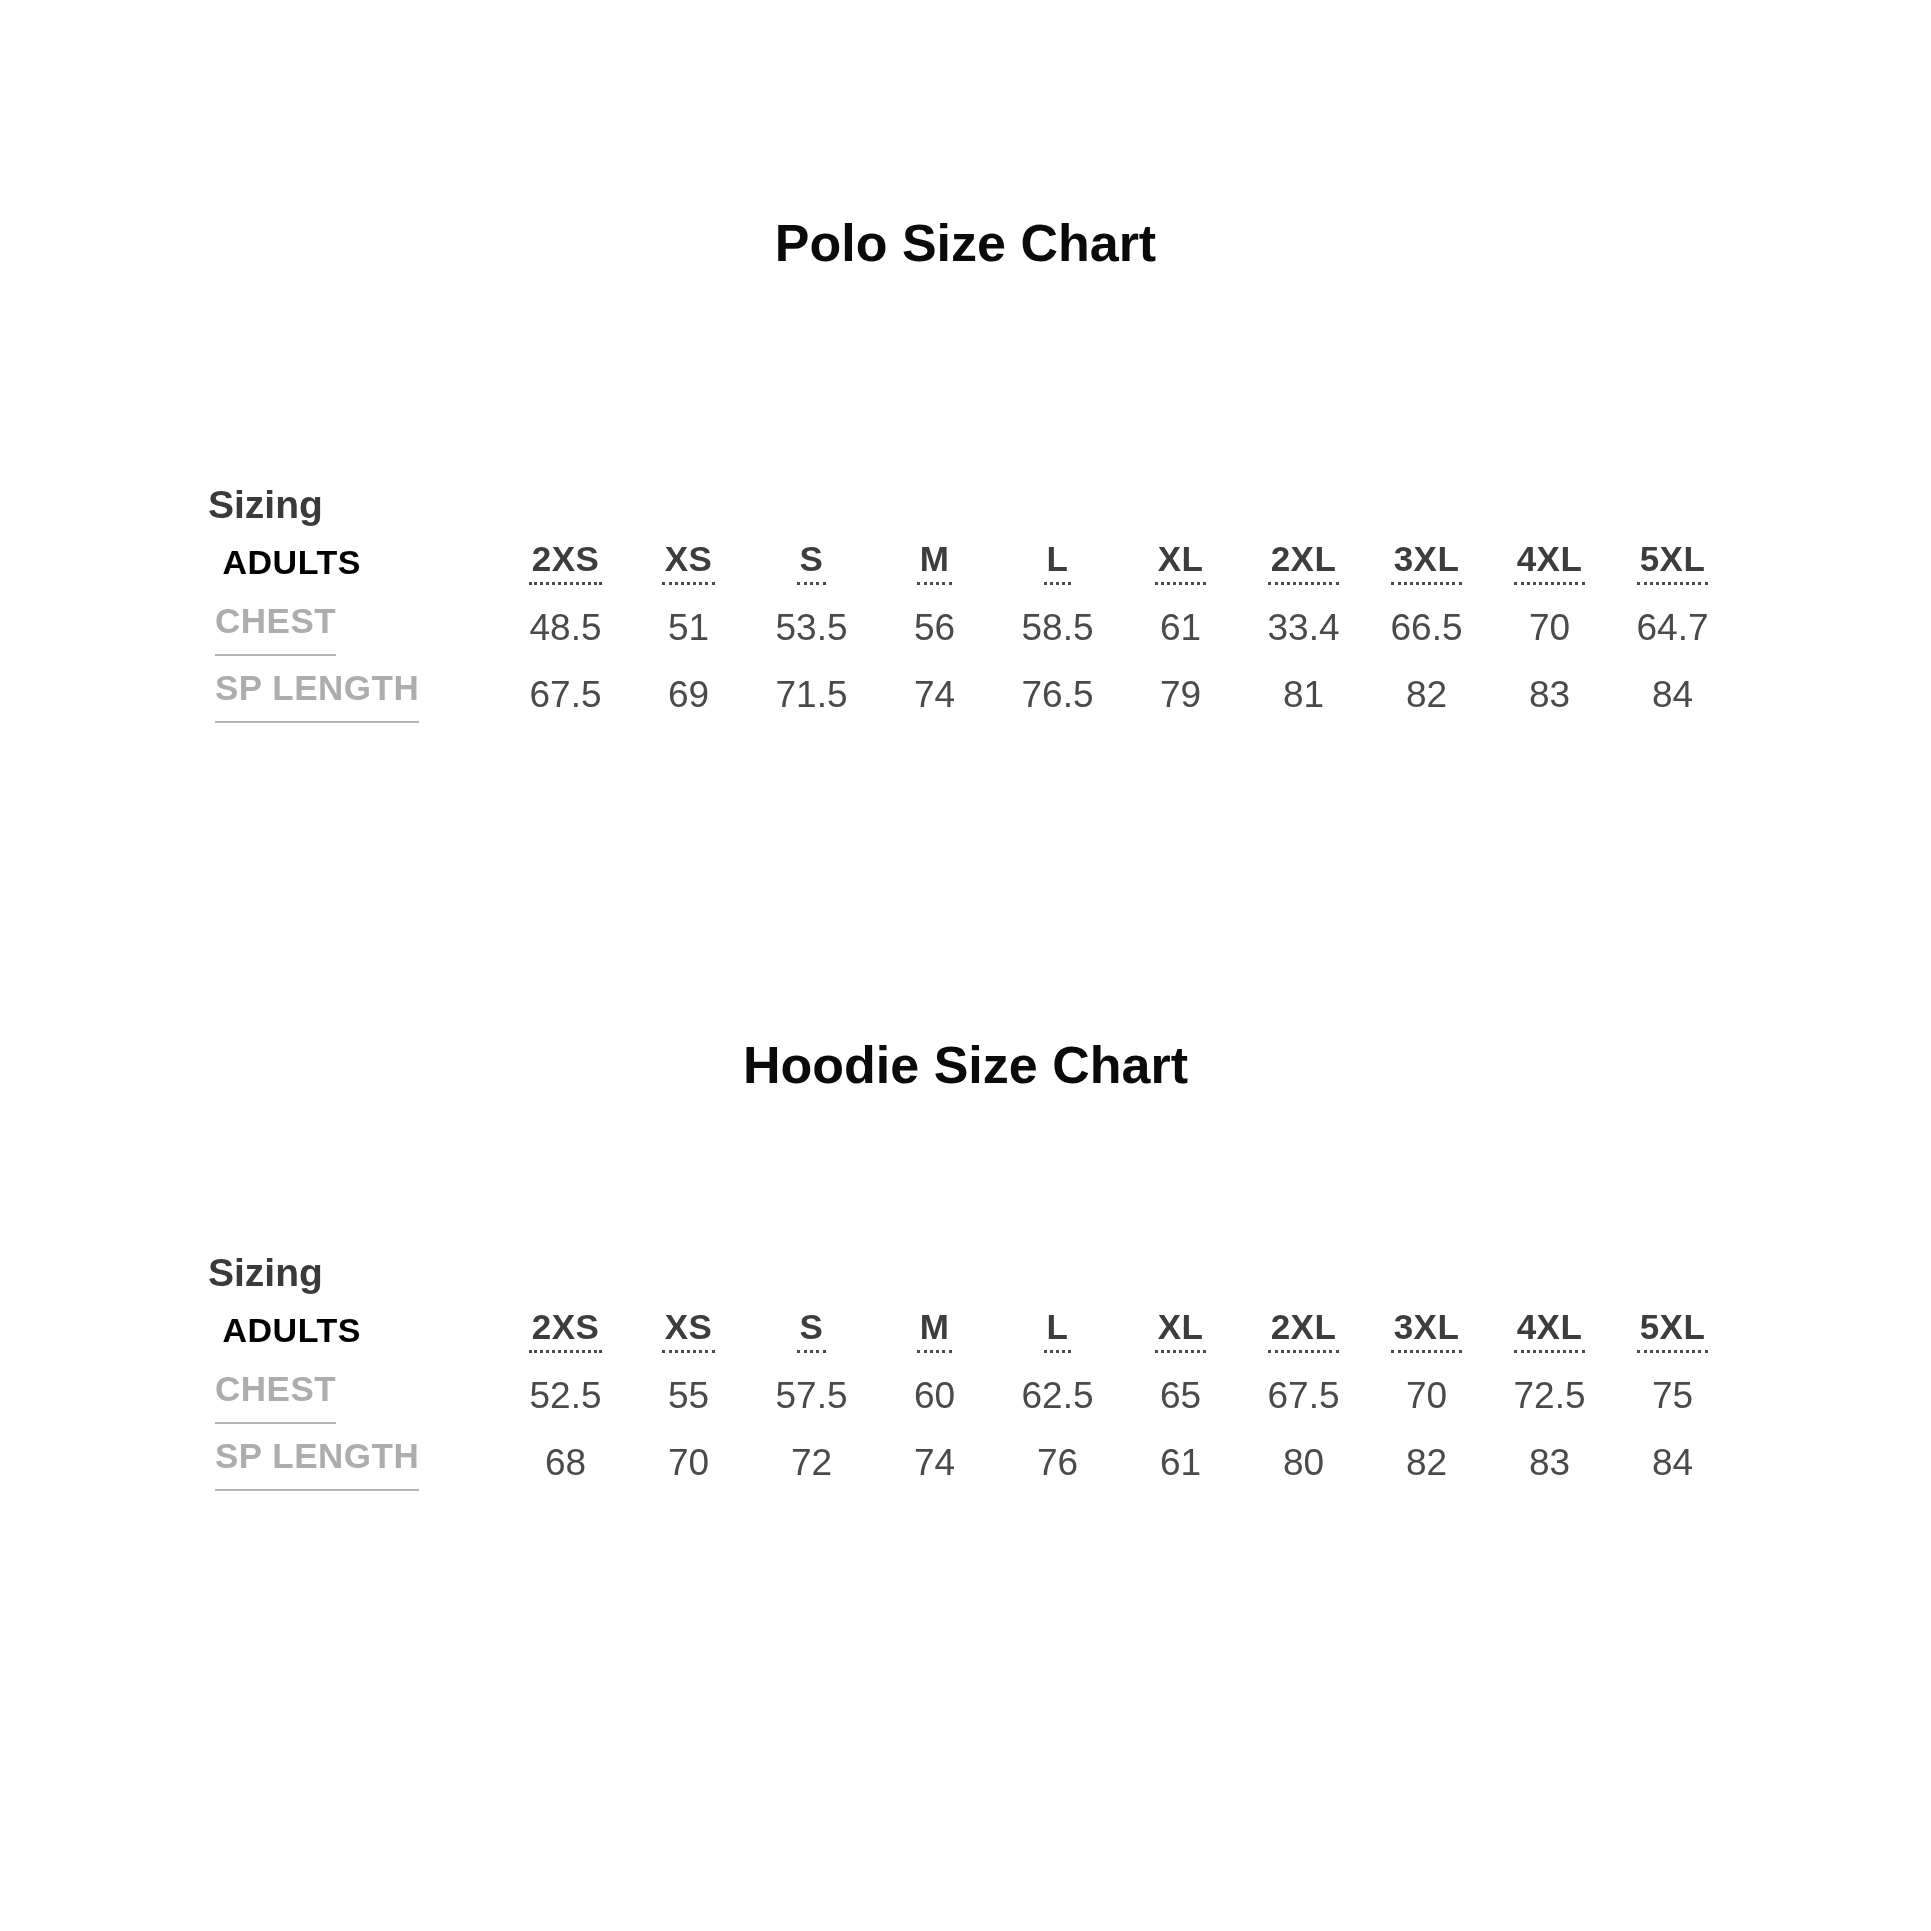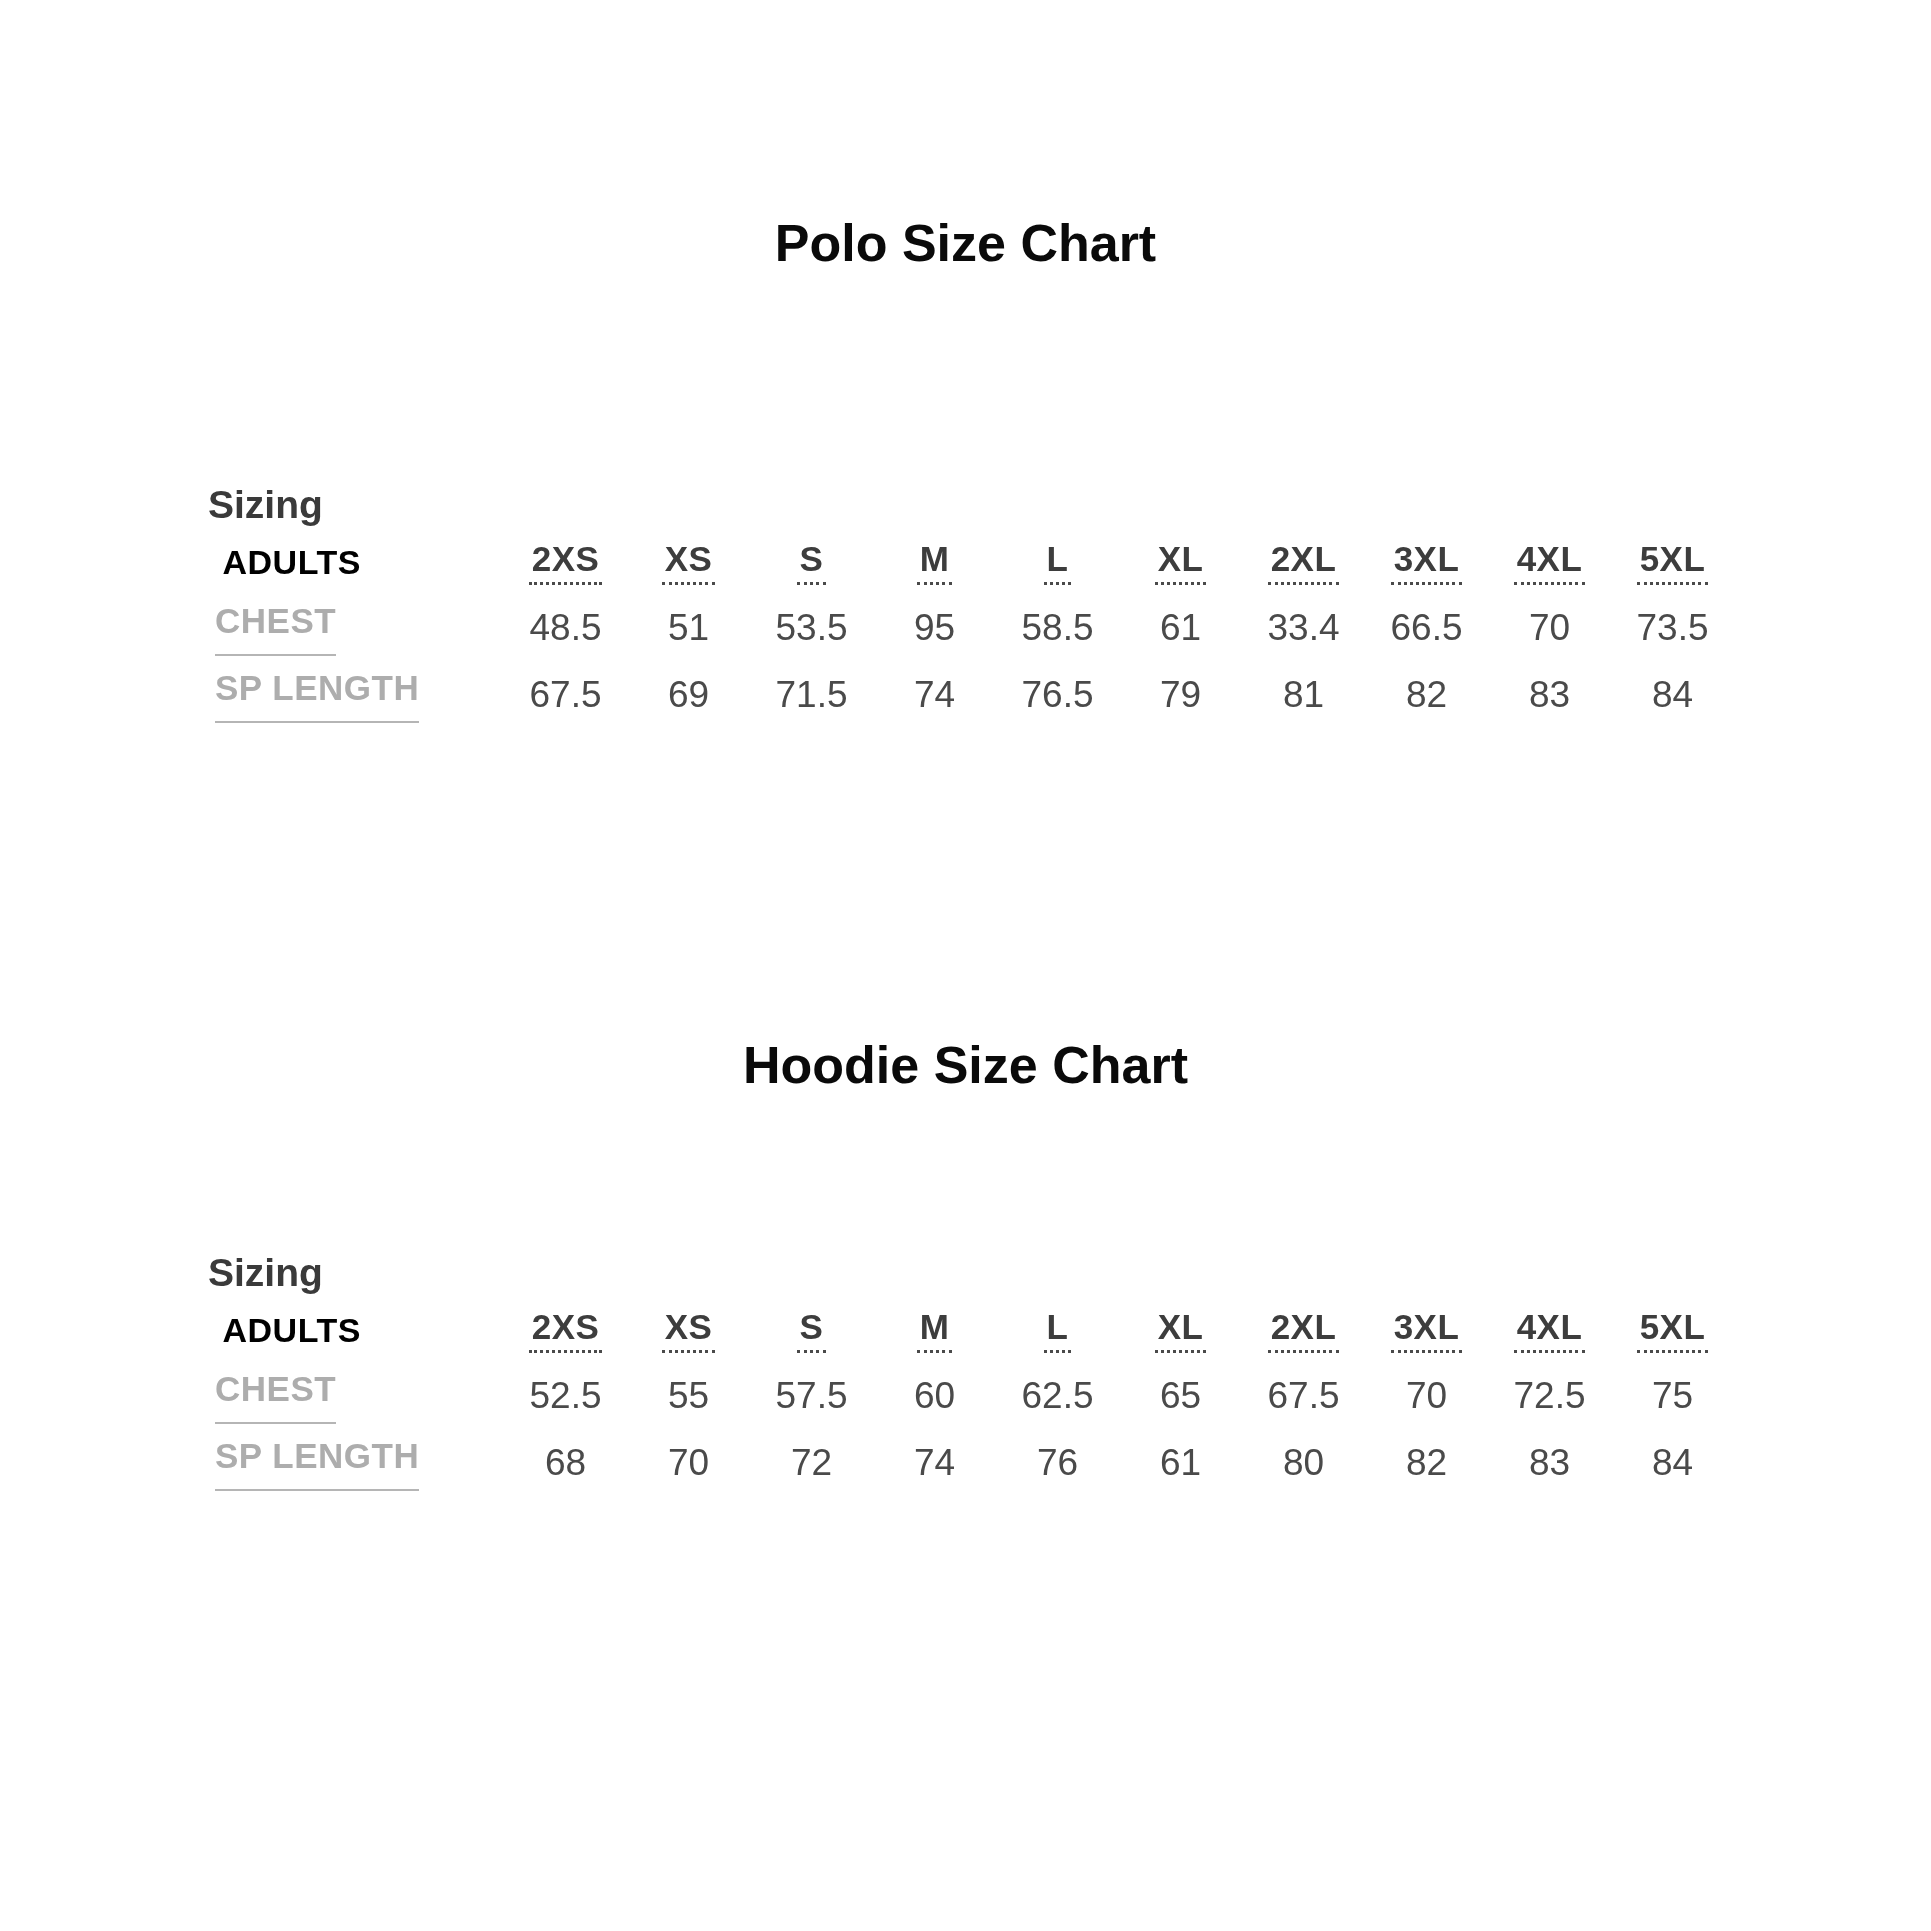--- a/index.html
+++ b/index.html
@@ -97,27 +97,27 @@
     <div class="cell ccell"><span class="colhdr">3XL</span></div>
     <div class="cell ccell"><span class="colhdr">4XL</span></div>
     <div class="cell ccell"><span class="colhdr">5XL</span></div>
   </div>
 
   <div class="trow r-chest">
     <div class="cell lcell"><span class="rowlbl">CHEST</span></div>
     <div class="cell vcell">48.5</div>
     <div class="cell vcell">51</div>
     <div class="cell vcell">53.5</div>
-    <div class="cell vcell">95</div>
+    <div class="cell vcell">56</div>
     <div class="cell vcell">58.5</div>
     <div class="cell vcell">61</div>
     <div class="cell vcell">33.4</div>
     <div class="cell vcell">66.5</div>
     <div class="cell vcell">70</div>
-    <div class="cell vcell">73.5</div>
+    <div class="cell vcell">64.7</div>
   </div>
 
   <div class="trow r-sp">
     <div class="cell lcell"><span class="rowlbl">SP LENGTH</span></div>
     <div class="cell vcell">67.5</div>
     <div class="cell vcell">69</div>
     <div class="cell vcell">71.5</div>
     <div class="cell vcell">74</div>
     <div class="cell vcell">76.5</div>
     <div class="cell vcell">79</div>

